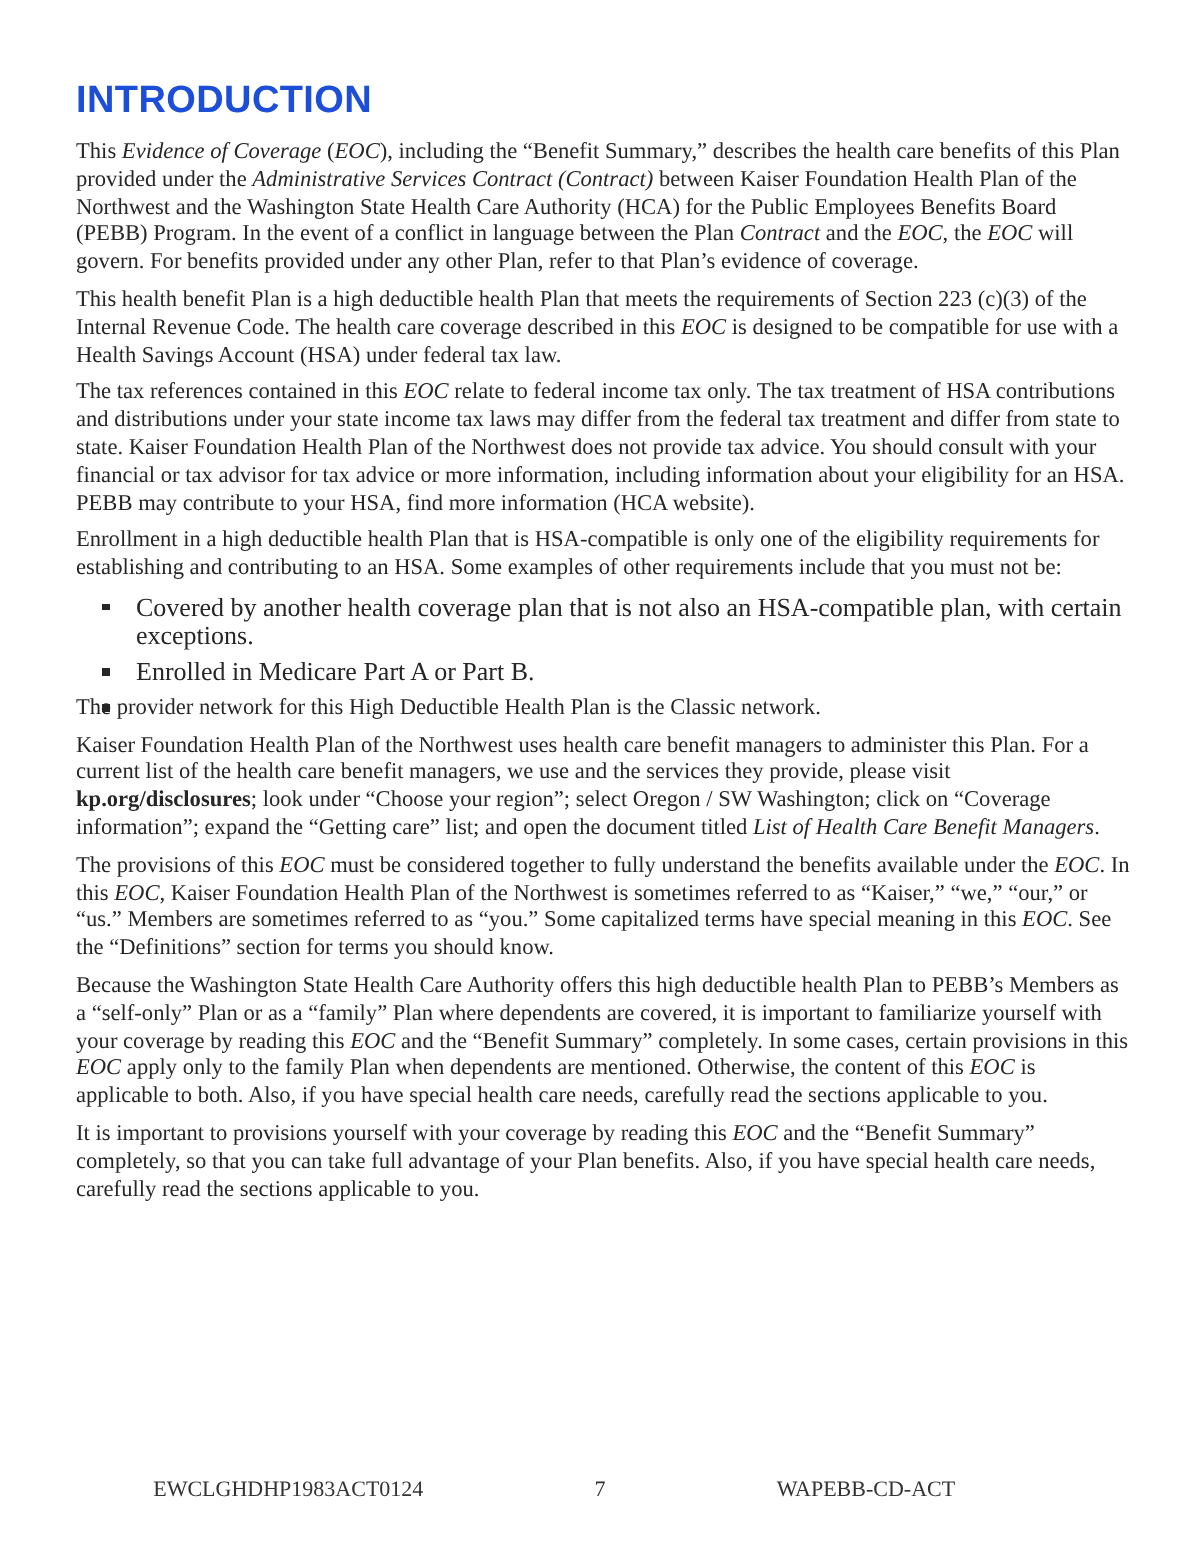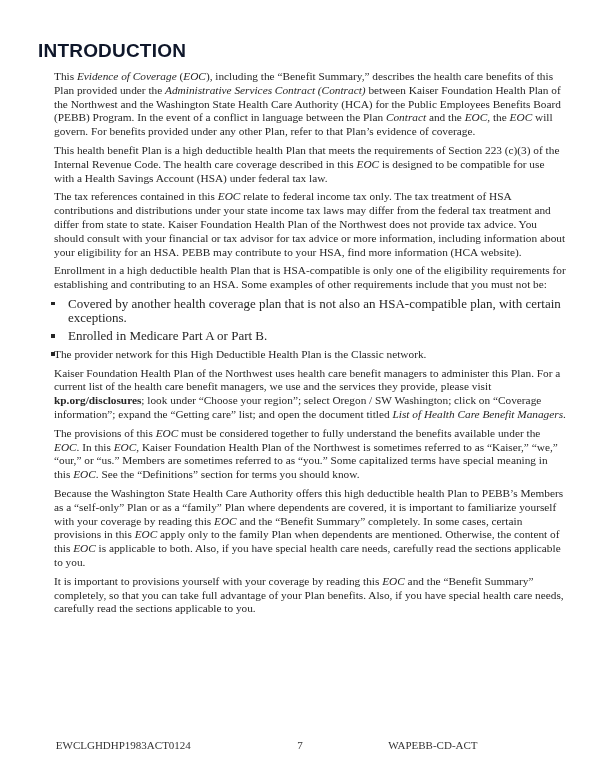--- a/index.html
+++ b/index.html
@@ -26,25 +26,25 @@
     position: absolute;
     left: 38px;
     top: 40px;
     width: 528px;
   }
   h1.doc-heading {
     font-family: "Liberation Sans", sans-serif;
     font-size: 19px;
     font-weight: bold;
     letter-spacing: 0.2px;
-    color: #0f172a;
+    color: #1d4ed8;
     margin: 0 0 8px 0;
   }
   .body-blocks p {
-    margin: 0 0 5px 16px;
+    margin: 0 0 5px 0;
     font-size: 11.3px;
     line-height: 13.8px;
     text-align: left;
   }
   .body-blocks em { font-style: italic; }
   .body-blocks strong { font-weight: bold; font-family: Liberation Serif, serif; }
   .body-blocks ul {
     list-style: none;
     margin: 2px 0 5px 0;
     padding: 0;
@@ -67,21 +67,21 @@
   .footer {
     position: absolute;
     left: 35px;
     right: 35px;
     top: 739px;
     display: flex;
     align-items: baseline;
     font-size: 11px;
     color: #333333;
   }
-  .footer .f-left  { flex: 1; text-align: center; }
+  .footer .f-left  { flex: 1; text-align: right; }
   .footer .f-mid   { flex: 1; text-align: center; }
   .footer .f-right { flex: 1; text-align: left; }
 </style>
 </head>
 <body>
 
 <div class="page">
   <div class="content">
     <h1 class="doc-heading">INTRODUCTION</h1>
     <div class="body-blocks">

